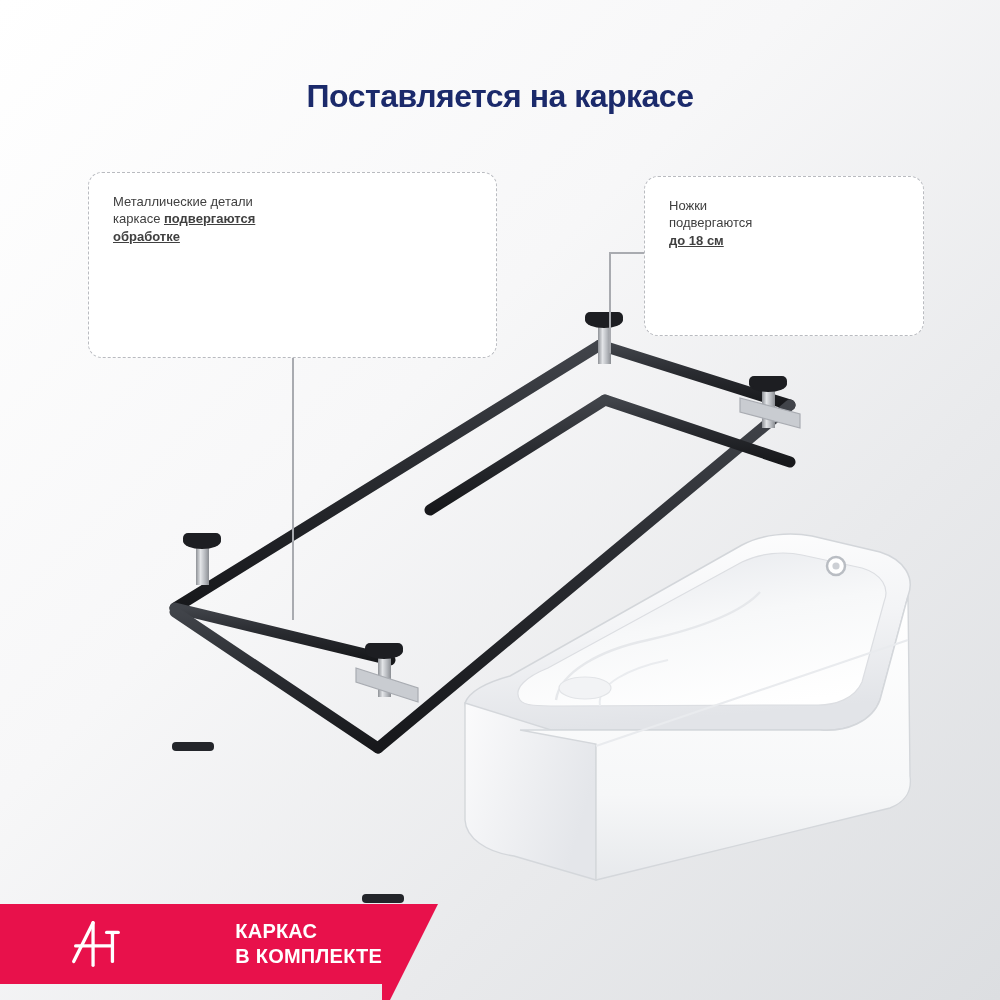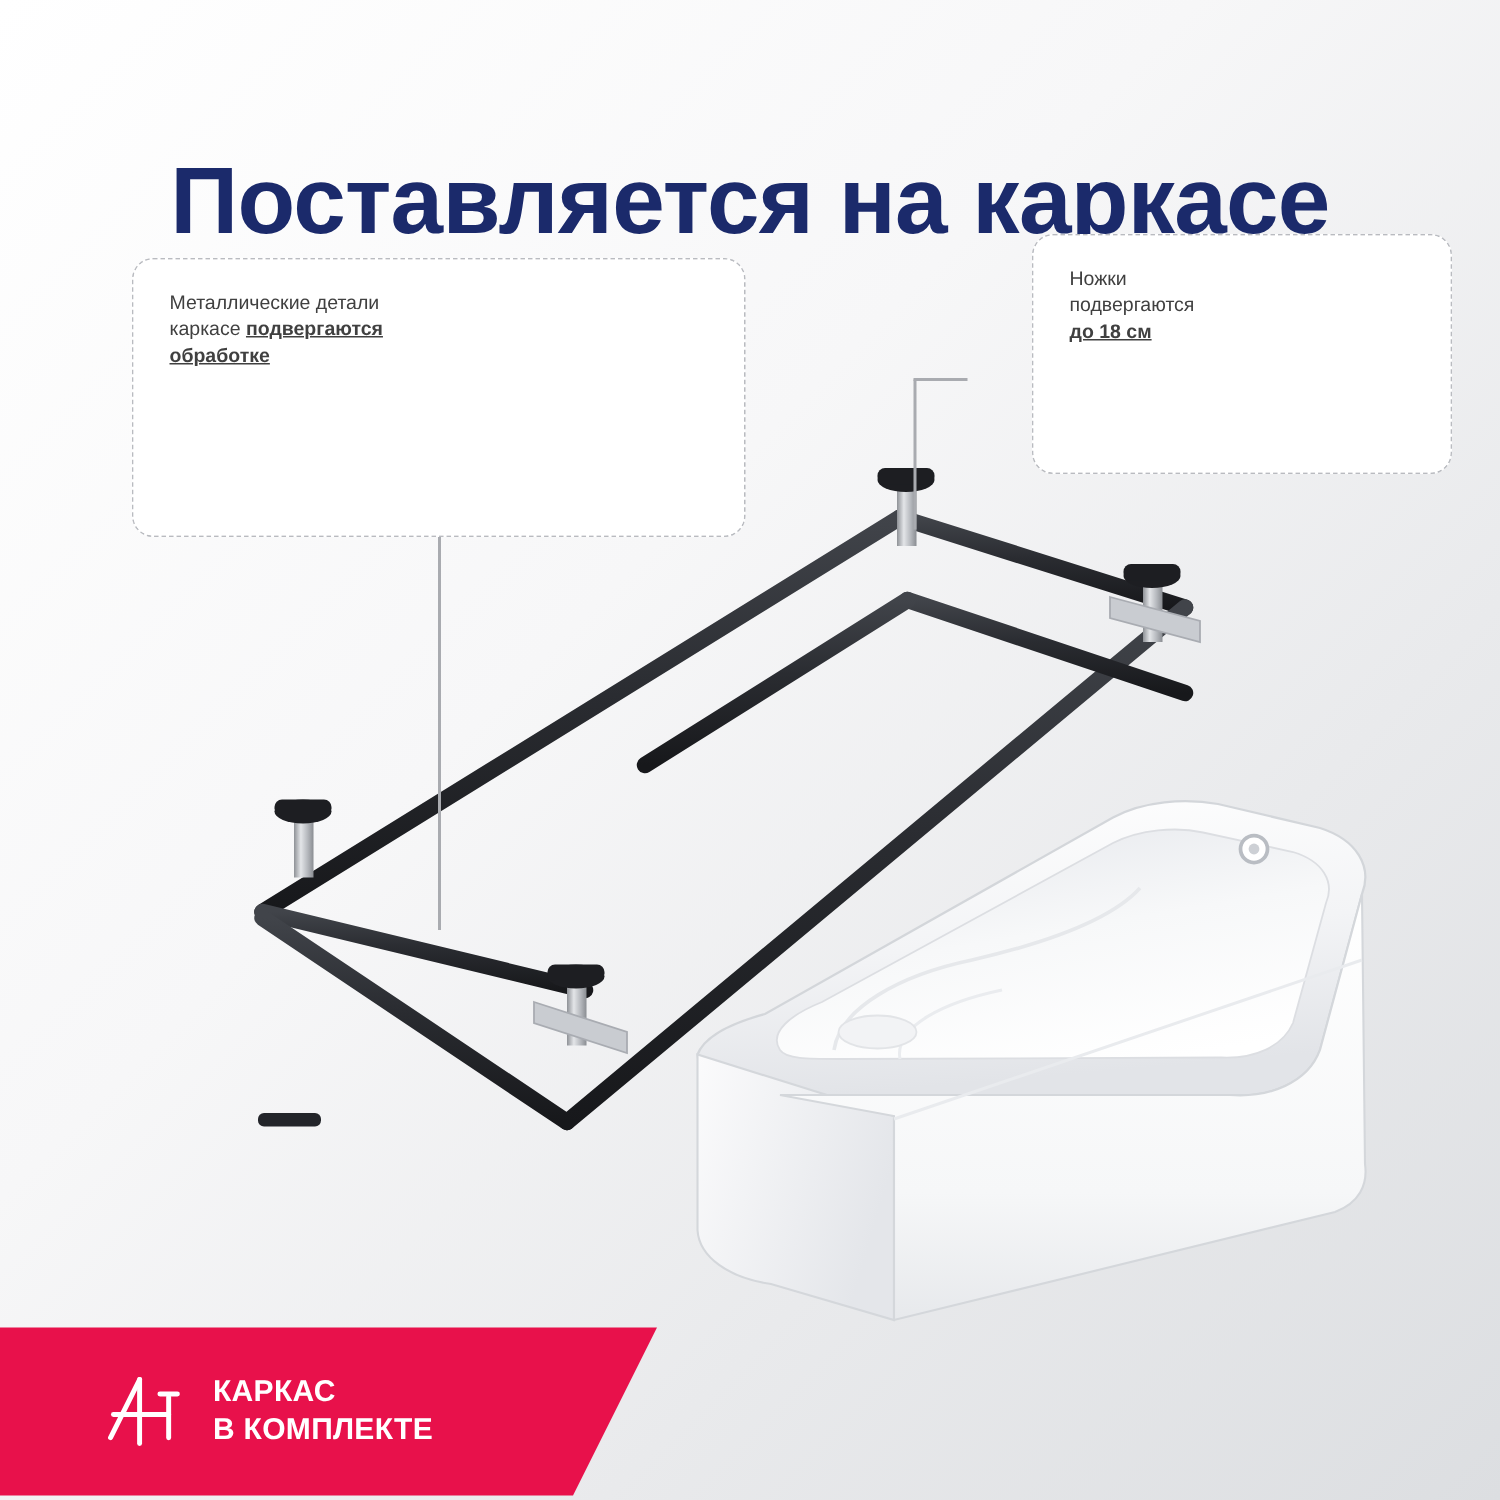--- a/index.html
+++ b/index.html
@@ -19,21 +19,21 @@
     background: linear-gradient(135deg, #ffffff 0%, #f7f7f8 40%, #e9eaec 70%, #dcdee1 100%);
     overflow: hidden;
   }
   
   .title {
     position: absolute;
     top: 58px;
     left: 0;
     width: 1000px;
     text-align: center;
-    font-size: 63px;
+    font-size: 32px;
     font-weight: bold;
     letter-spacing: -0.5px;
     color: #1b2a6b;
     line-height: 1.1;
   }
   
   .callout {
     position: absolute;
     background: #ffffff;
     border: 1px dashed #b9bbc0;
@@ -49,44 +49,44 @@
     text-decoration: underline;
   }
   #callout-left {
     left: 88px;
     top: 172px;
     width: 409px;
     height: 186px;
   }
   #callout-right {
     left: 644px;
-    top: 156px;
+    top: 176px;
     width: 280px;
     height: 160px;
-    margin-left: 44px;
   }
   .callout .ln { display: block; white-space: nowrap; }
   
   .leader {
     position: absolute;
     background: #a9abb0;
   }
   #leader-left-v { left: 292px; top: 358px; width: 2px; height: 262px; }
   #leader-right-v { left: 609px; top: 253px; width: 2px; height: 100px; }
   #leader-right-h { left: 609px; top: 252px; width: 36px; height: 2px; }
   
   .ribbon {
     position: absolute;
     left: 0;
-    bottom: 3px;
+    bottom: 16px;
     width: 382px;
-    height: 112px;
+    height: 80px;
     background: #e8114b;
     display: flex;
     align-items: center;
+    justify-content: space-between;
   }
   .ribbon:after {
     content: "";
     position: absolute;
     right: -56px;
     top: 0;
     width: 0;
     height: 0;
     border-top: 112px solid #e8114b;
     border-right: 56px solid transparent;

